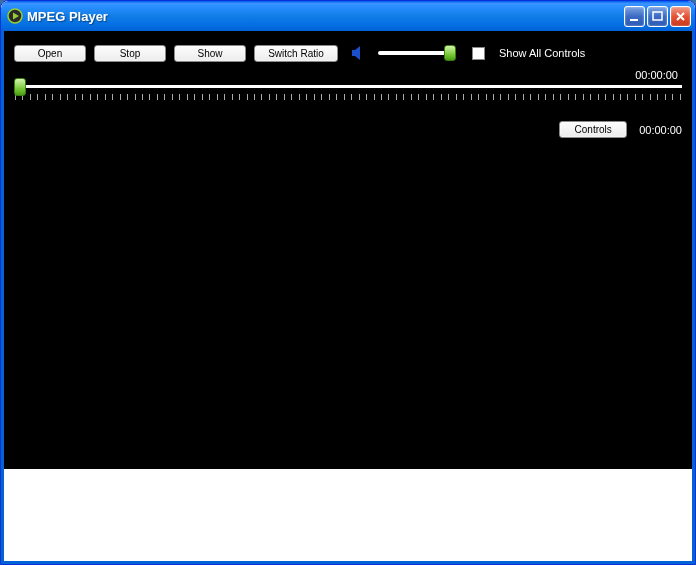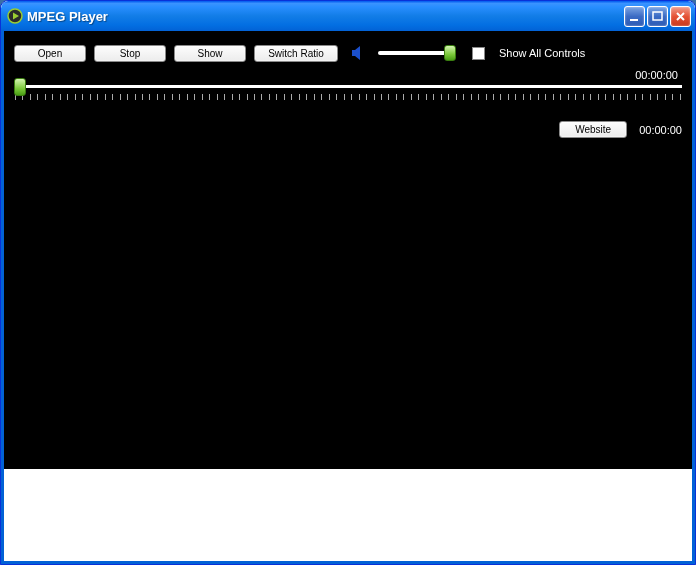--- a/index.html
+++ b/index.html
@@ -283,20 +283,20 @@
           <div class="tick"></div>
           <div class="tick"></div>
           <div class="tick"></div>
           <div class="tick"></div>
           <div class="tick"></div>
           <div class="tick"></div>
         </div>
     </div>
 
     <div class="second-row">
-      <button class="btn website">Website</button>
+      <button class="btn website">Controls</button>
       <span class="time2">00:00:00</span>
     </div>
 
     <div class="video-area"></div>
     <div class="bottom-white"></div>
   </div>
 </div>
 
 </body></html>

